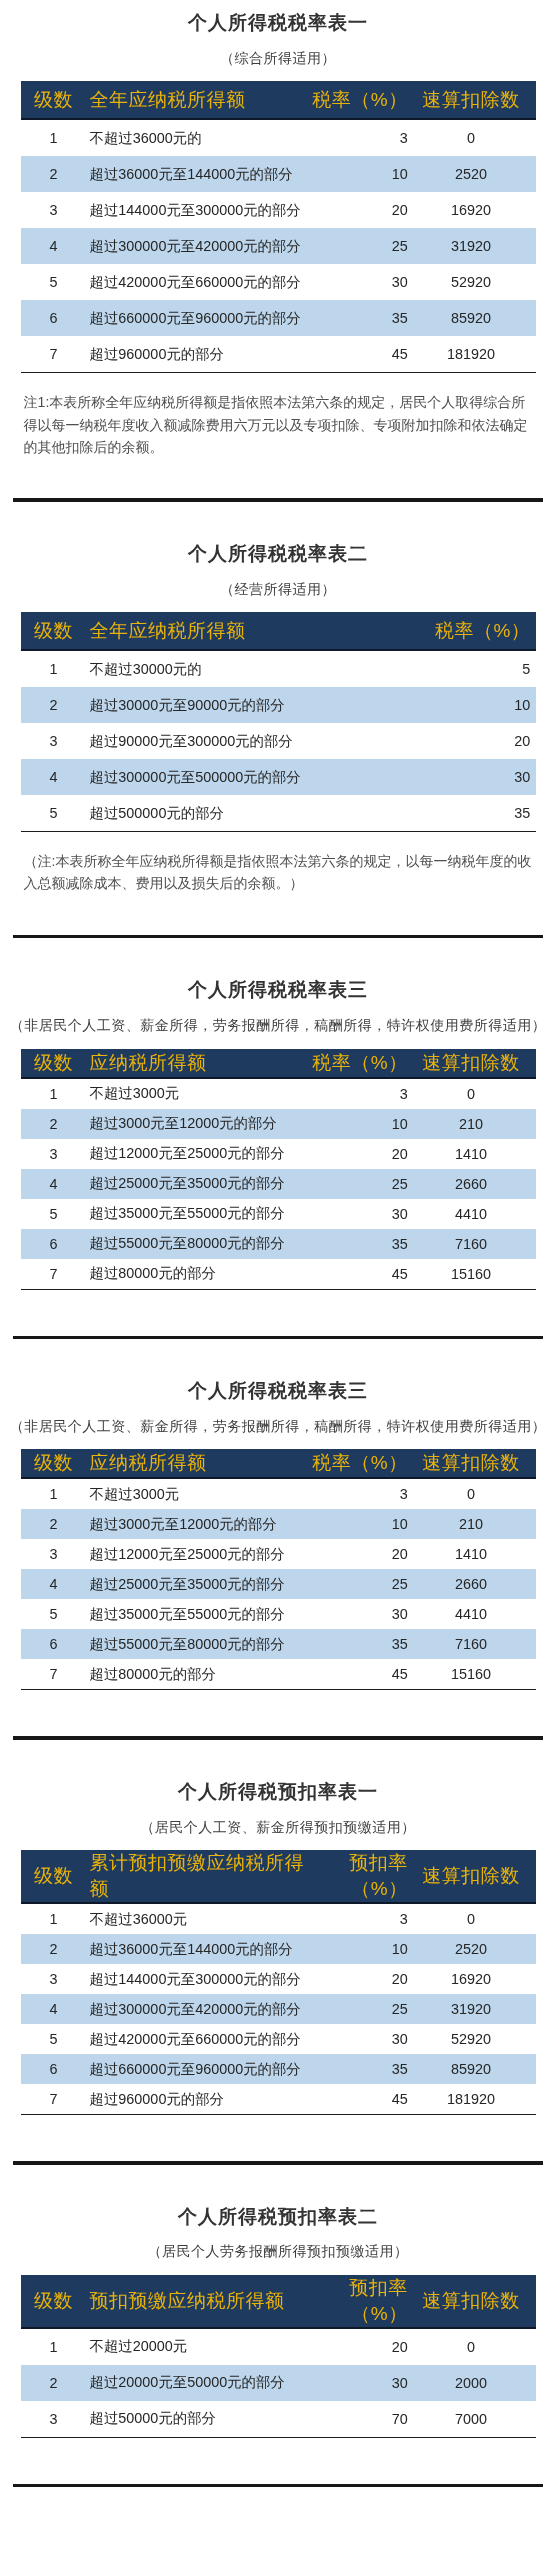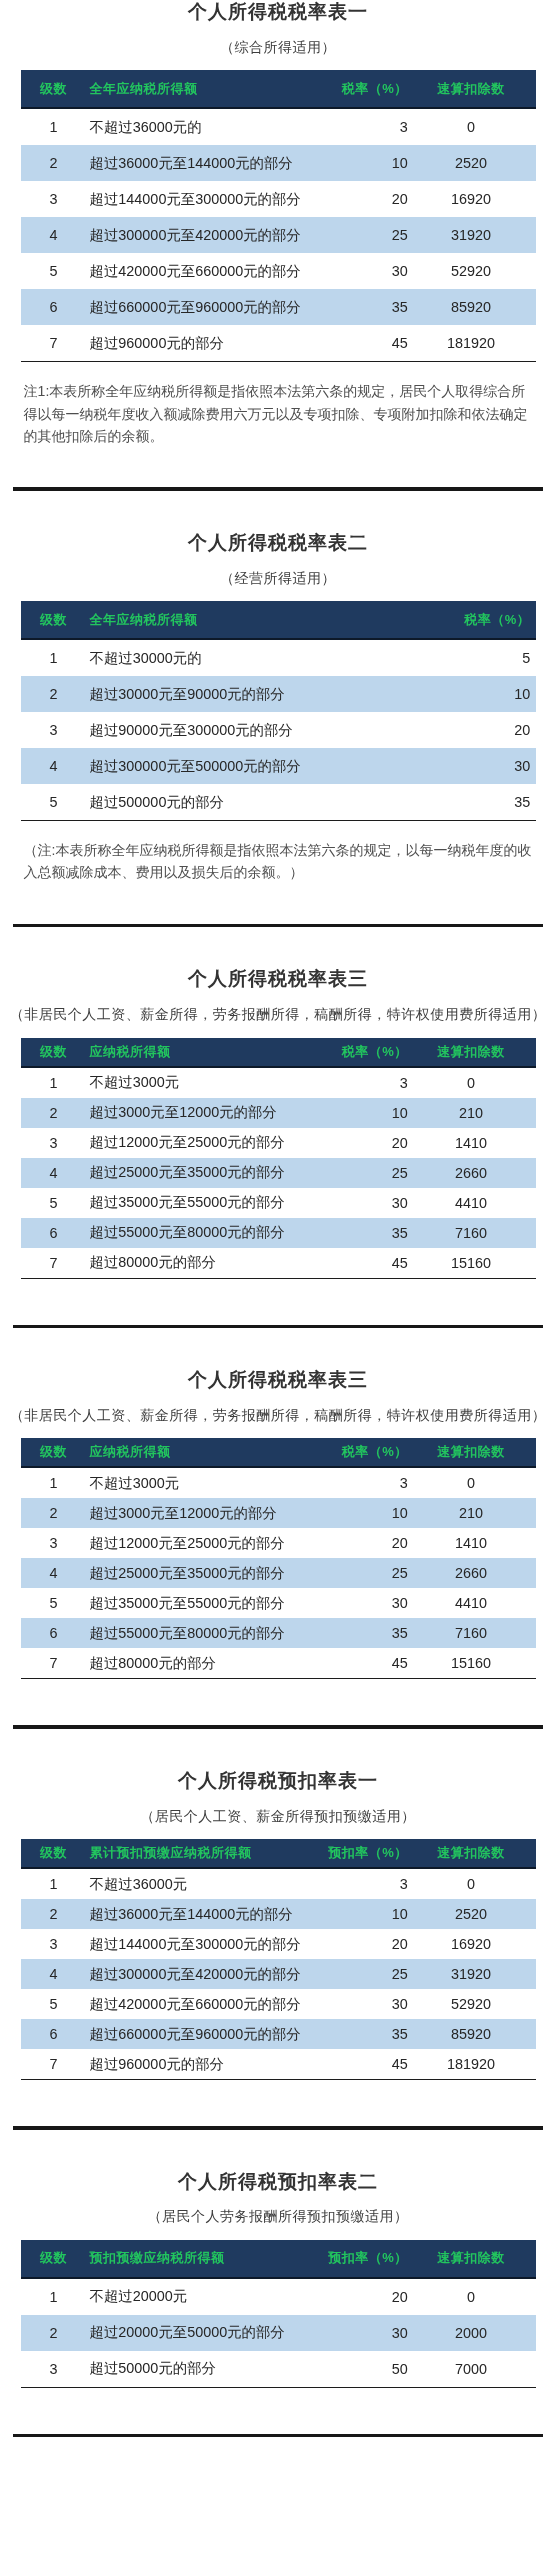--- a/index.html
+++ b/index.html
@@ -5,40 +5,40 @@
 <style>
   html,body{margin:0;padding:0;background:#ffffff;}
   body{
     width:556px;margin:0 auto;
     font-family:"Liberation Sans","DejaVu Sans",sans-serif;
     color:#2a2a2a;
   }
   .page{width:556px;padding-bottom:10.3px;}
 
   section.tax-sec{padding-top:40px;}
-  section.tax-sec.first{padding-top:0;}
+  section.tax-sec.first{padding-top:11px;}
 
   .tbl-title{
     margin:0;text-align:center;
     font-size:19px;font-weight:600;color:#333333;
     letter-spacing:1px;line-height:1.25;
   }
   .tbl-subtitle{
     margin-top:15px;text-align:center;
     font-size:14px;color:#3d3d3d;letter-spacing:0.5px;
   }
 
   .tbl-wrap{width:515px;margin:13.4px auto 0;}
   table.tax-table{
     width:100%;border-collapse:collapse;table-layout:fixed;
     border-bottom:1.5px solid #1c1c1c;
   }
   table.tax-table thead th{
-    background:#1f3a5f;color:#22c55e;
-    font-size:13px;font-weight:700;letter-spacing:0.5px;
+    background:#1f3a5f;color:#eab308;
+    font-size:19px;font-weight:400;letter-spacing:0.5px;
     border-bottom:2.1px solid #0d1929;
     padding:0 2.1px;
   }
   table.tax-table td{
     font-size:14.4px;color:#262626;padding:0 2.1px;
   }
   
   .size-lg thead th{height:37px;}
   .size-lg tbody td{height:36px;}
   .size-md thead th{height:28px;}
@@ -393,21 +393,21 @@
               </tr>
               <tr class="alt">
                 <td class="c-grade">2</td>
                 <td class="c-desc">超过20000元至50000元的部分</td>
                 <td class="c-rate">30</td>
                 <td class="c-deduct">2000</td>
               </tr>
               <tr>
                 <td class="c-grade">3</td>
                 <td class="c-desc">超过50000元的部分</td>
-                <td class="c-rate">50</td>
+                <td class="c-rate">70</td>
                 <td class="c-deduct">7000</td>
               </tr>
             </tbody>
       </table>
     </div>
 
     <div class="section-divider"></div>
   </section>
 
   <section class="tax-sec size-sm last no-notes">

